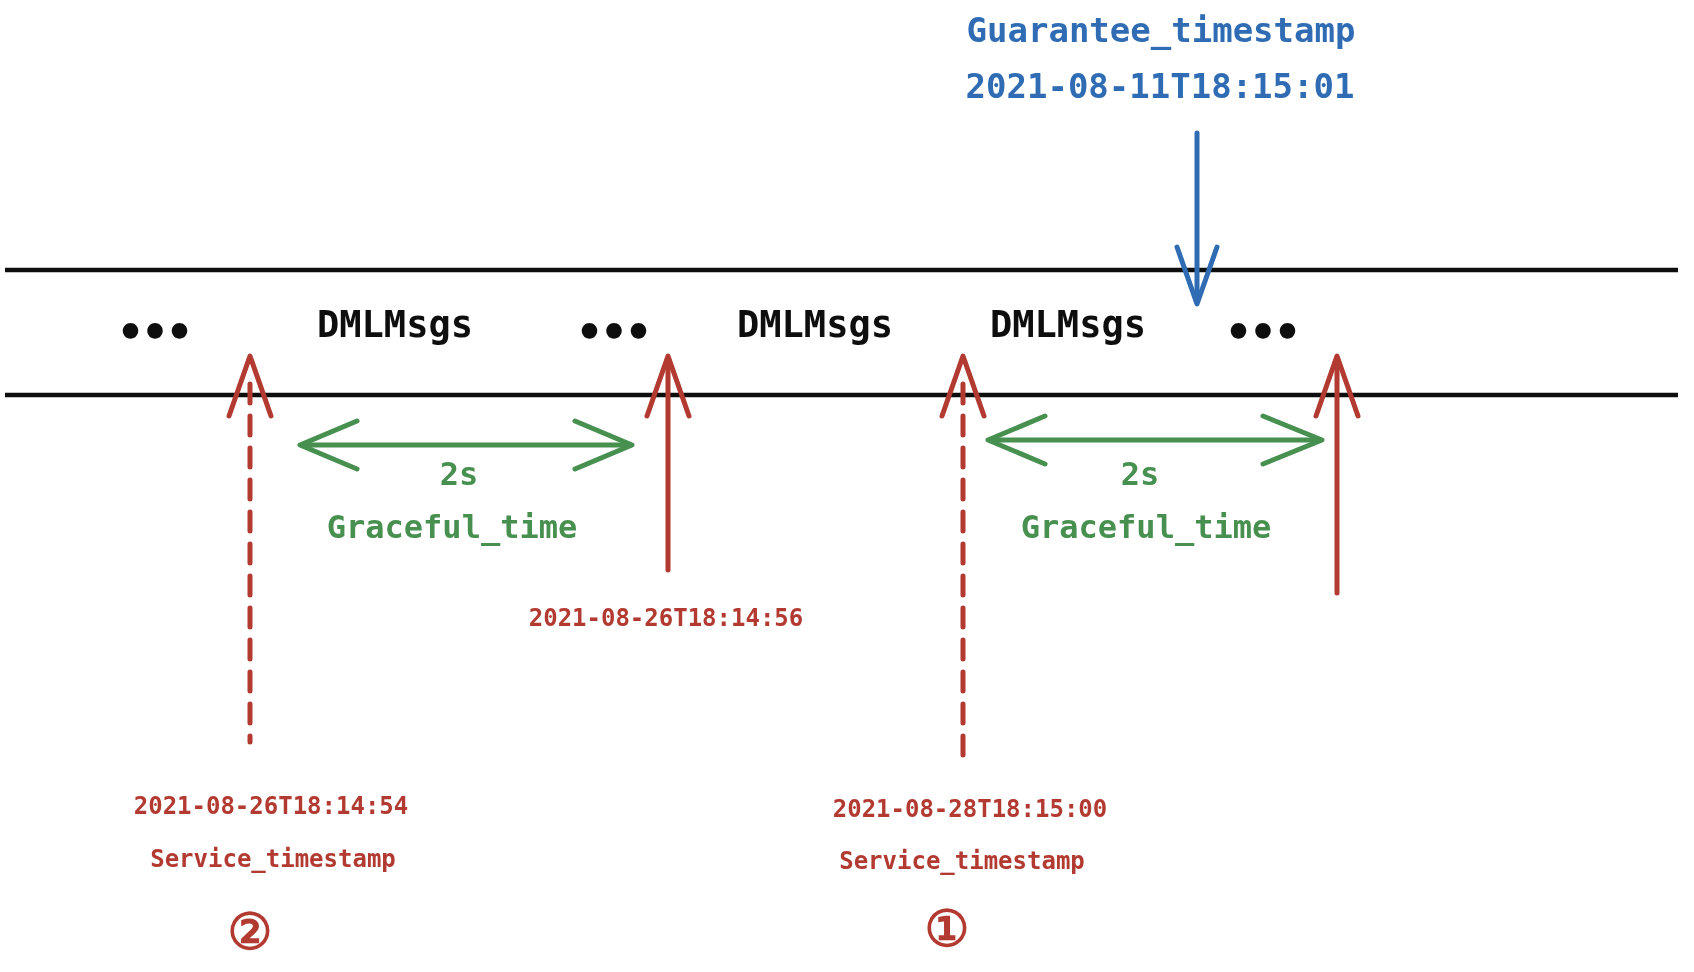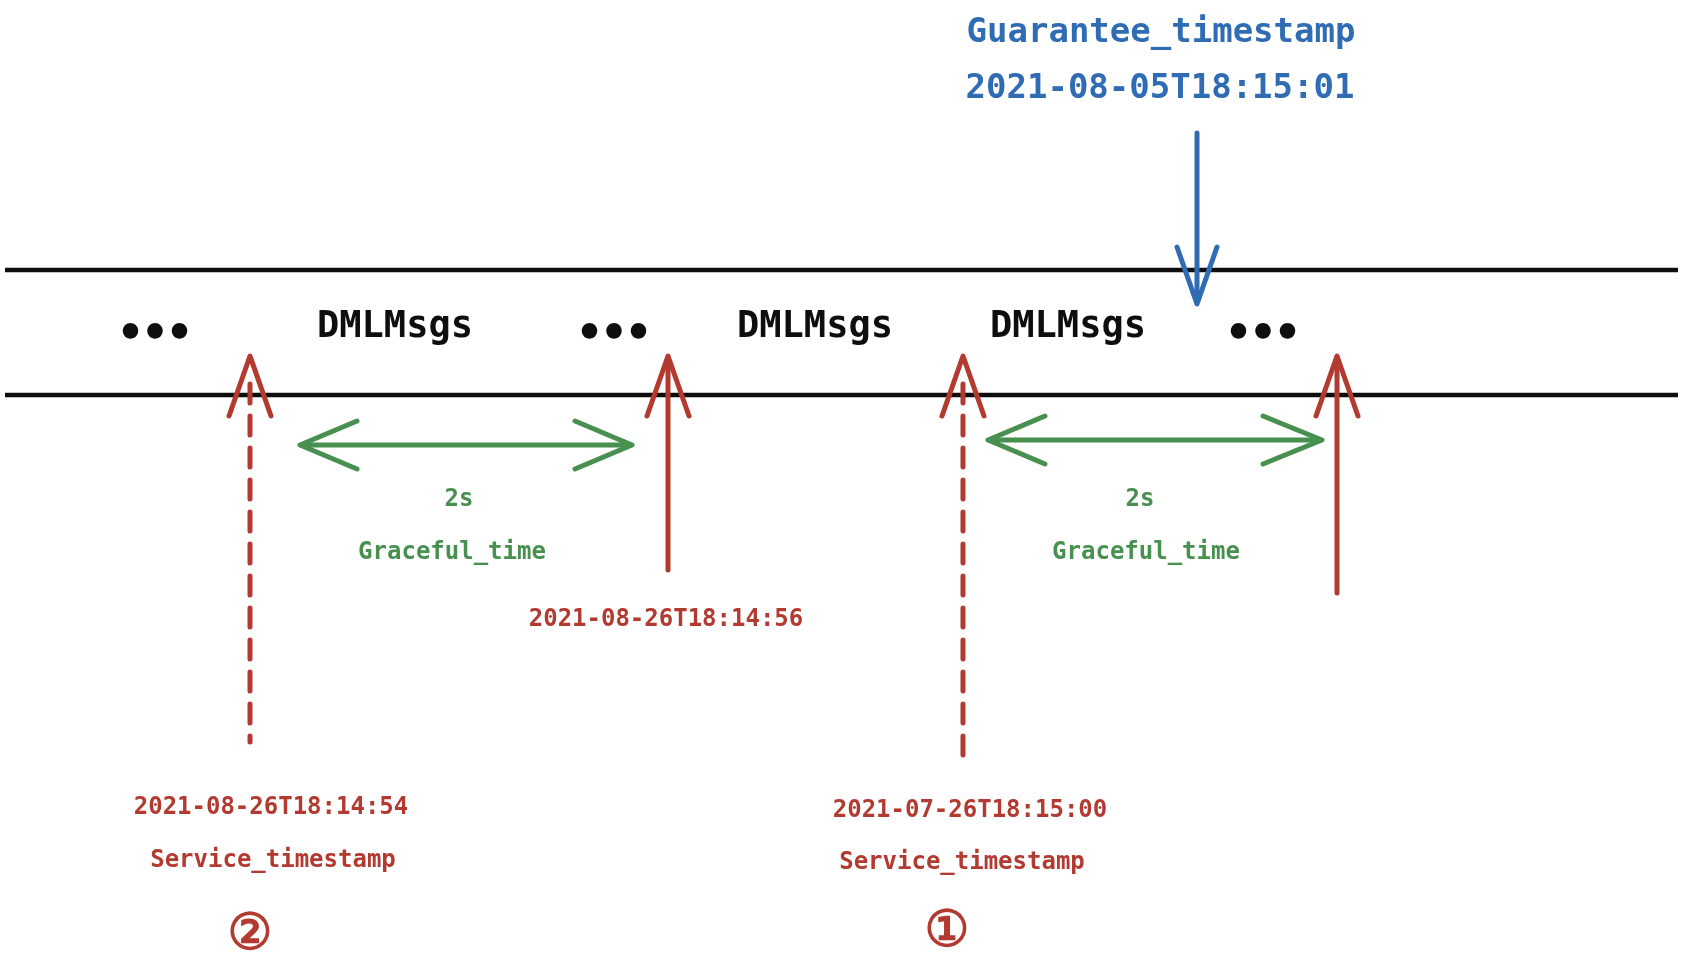--- a/index.html
+++ b/index.html
@@ -3,21 +3,21 @@
 <meta charset="utf-8">
 <style>
   html,body { margin:0; padding:0; background:#ffffff; }
   .stage {
     position:relative; width:1694px; height:972px; background:#ffffff; overflow:hidden;
     font-family:"DejaVu Sans Mono","Liberation Mono",monospace; font-weight:bold;padding-left:39px;
   }
   .label { position:absolute; transform:translateX(-50%); white-space:nowrap; line-height:44px; }
   .blue  { color:var(--blue);  font-size:34px; }
   .red   { color:var(--red);   font-size:24px; }
-  .green { color:var(--green); font-size:24px;margin-top:24px; }
+  .green { color:var(--green); font-size:32px; }
   .band-msg  { color:var(--ink); font-size:37px; }
   .band-dots { color:var(--ink); font-size:44px; letter-spacing:-2px; }
   .badge { font-size:50px; line-height:52px; }
   svg.overlay { position:absolute; left:0; top:0; width:1694px; height:972px; }
   .stroke { fill:none; stroke-width:5; stroke-linecap:round; stroke-linejoin:round; }
   .s-ink   { stroke:var(--ink); stroke-width:4.5; stroke-linecap:butt; }
   .s-red   { stroke:var(--red); }
   .s-green { stroke:var(--green); }
   .s-blue  { stroke:var(--blue); }
   .dash    { stroke-dasharray:19 13; }
@@ -64,37 +64,37 @@
     </g>
 
     <g>
       <path class="stroke s-green" d="M990 440 H1320"></path>
       <path class="stroke s-green" d="M1045 416 L988 440 L1045 464"></path>
       <path class="stroke s-green" d="M1263 416 L1322 440 L1263 464"></path>
     </g>
   </svg>
 
   <div class="label blue" style="left:1161px; top:8px;">Guarantee_timestamp</div>
-  <div class="label blue" style="left:1160px; top:64px;">2021-08-05T18:15:01</div>
+  <div class="label blue" style="left:1160px; top:64px;">2021-08-11T18:15:01</div>
 
   <div class="label band-dots" style="left:154px; top:310px;">•••</div>
   <div class="label band-msg" style="left:395px; top:303px;">DMLMsgs</div>
   <div class="label band-dots" style="left:613px; top:310px;">•••</div>
   <div class="label band-msg" style="left:815px; top:303px;">DMLMsgs</div>
   <div class="label band-msg" style="left:1068px; top:303px;">DMLMsgs</div>
   <div class="label band-dots" style="left:1262px; top:310px;">•••</div>
 
   <div class="label green" style="left:459px; top:452px;">2s</div>
   <div class="label green" style="left:452px; top:505px;">Graceful_time</div>
   <div class="label green" style="left:1140px; top:452px;">2s</div>
   <div class="label green" style="left:1146px; top:505px;">Graceful_time</div>
 
   <div class="label red" style="left:666px; top:596px;">2021-08-26T18:14:56</div>
 
   <div class="label red" style="left:271px; top:762px;margin-top:22px;">2021-08-26T18:14:54</div>
   <div class="label red" style="left:273px; top:837px;">Service_timestamp</div>
   <div class="label red badge" style="left:250px; top:906px;">②</div>
 
-  <div class="label red" style="left:970px; top:787px;">2021-07-26T18:15:00</div>
+  <div class="label red" style="left:970px; top:787px;">2021-08-28T18:15:00</div>
   <div class="label red" style="left:962px; top:839px;">Service_timestamp</div>
   <div class="label red badge" style="left:947px; top:903px;">①</div>
 
 </div>
 
 </body></html>

